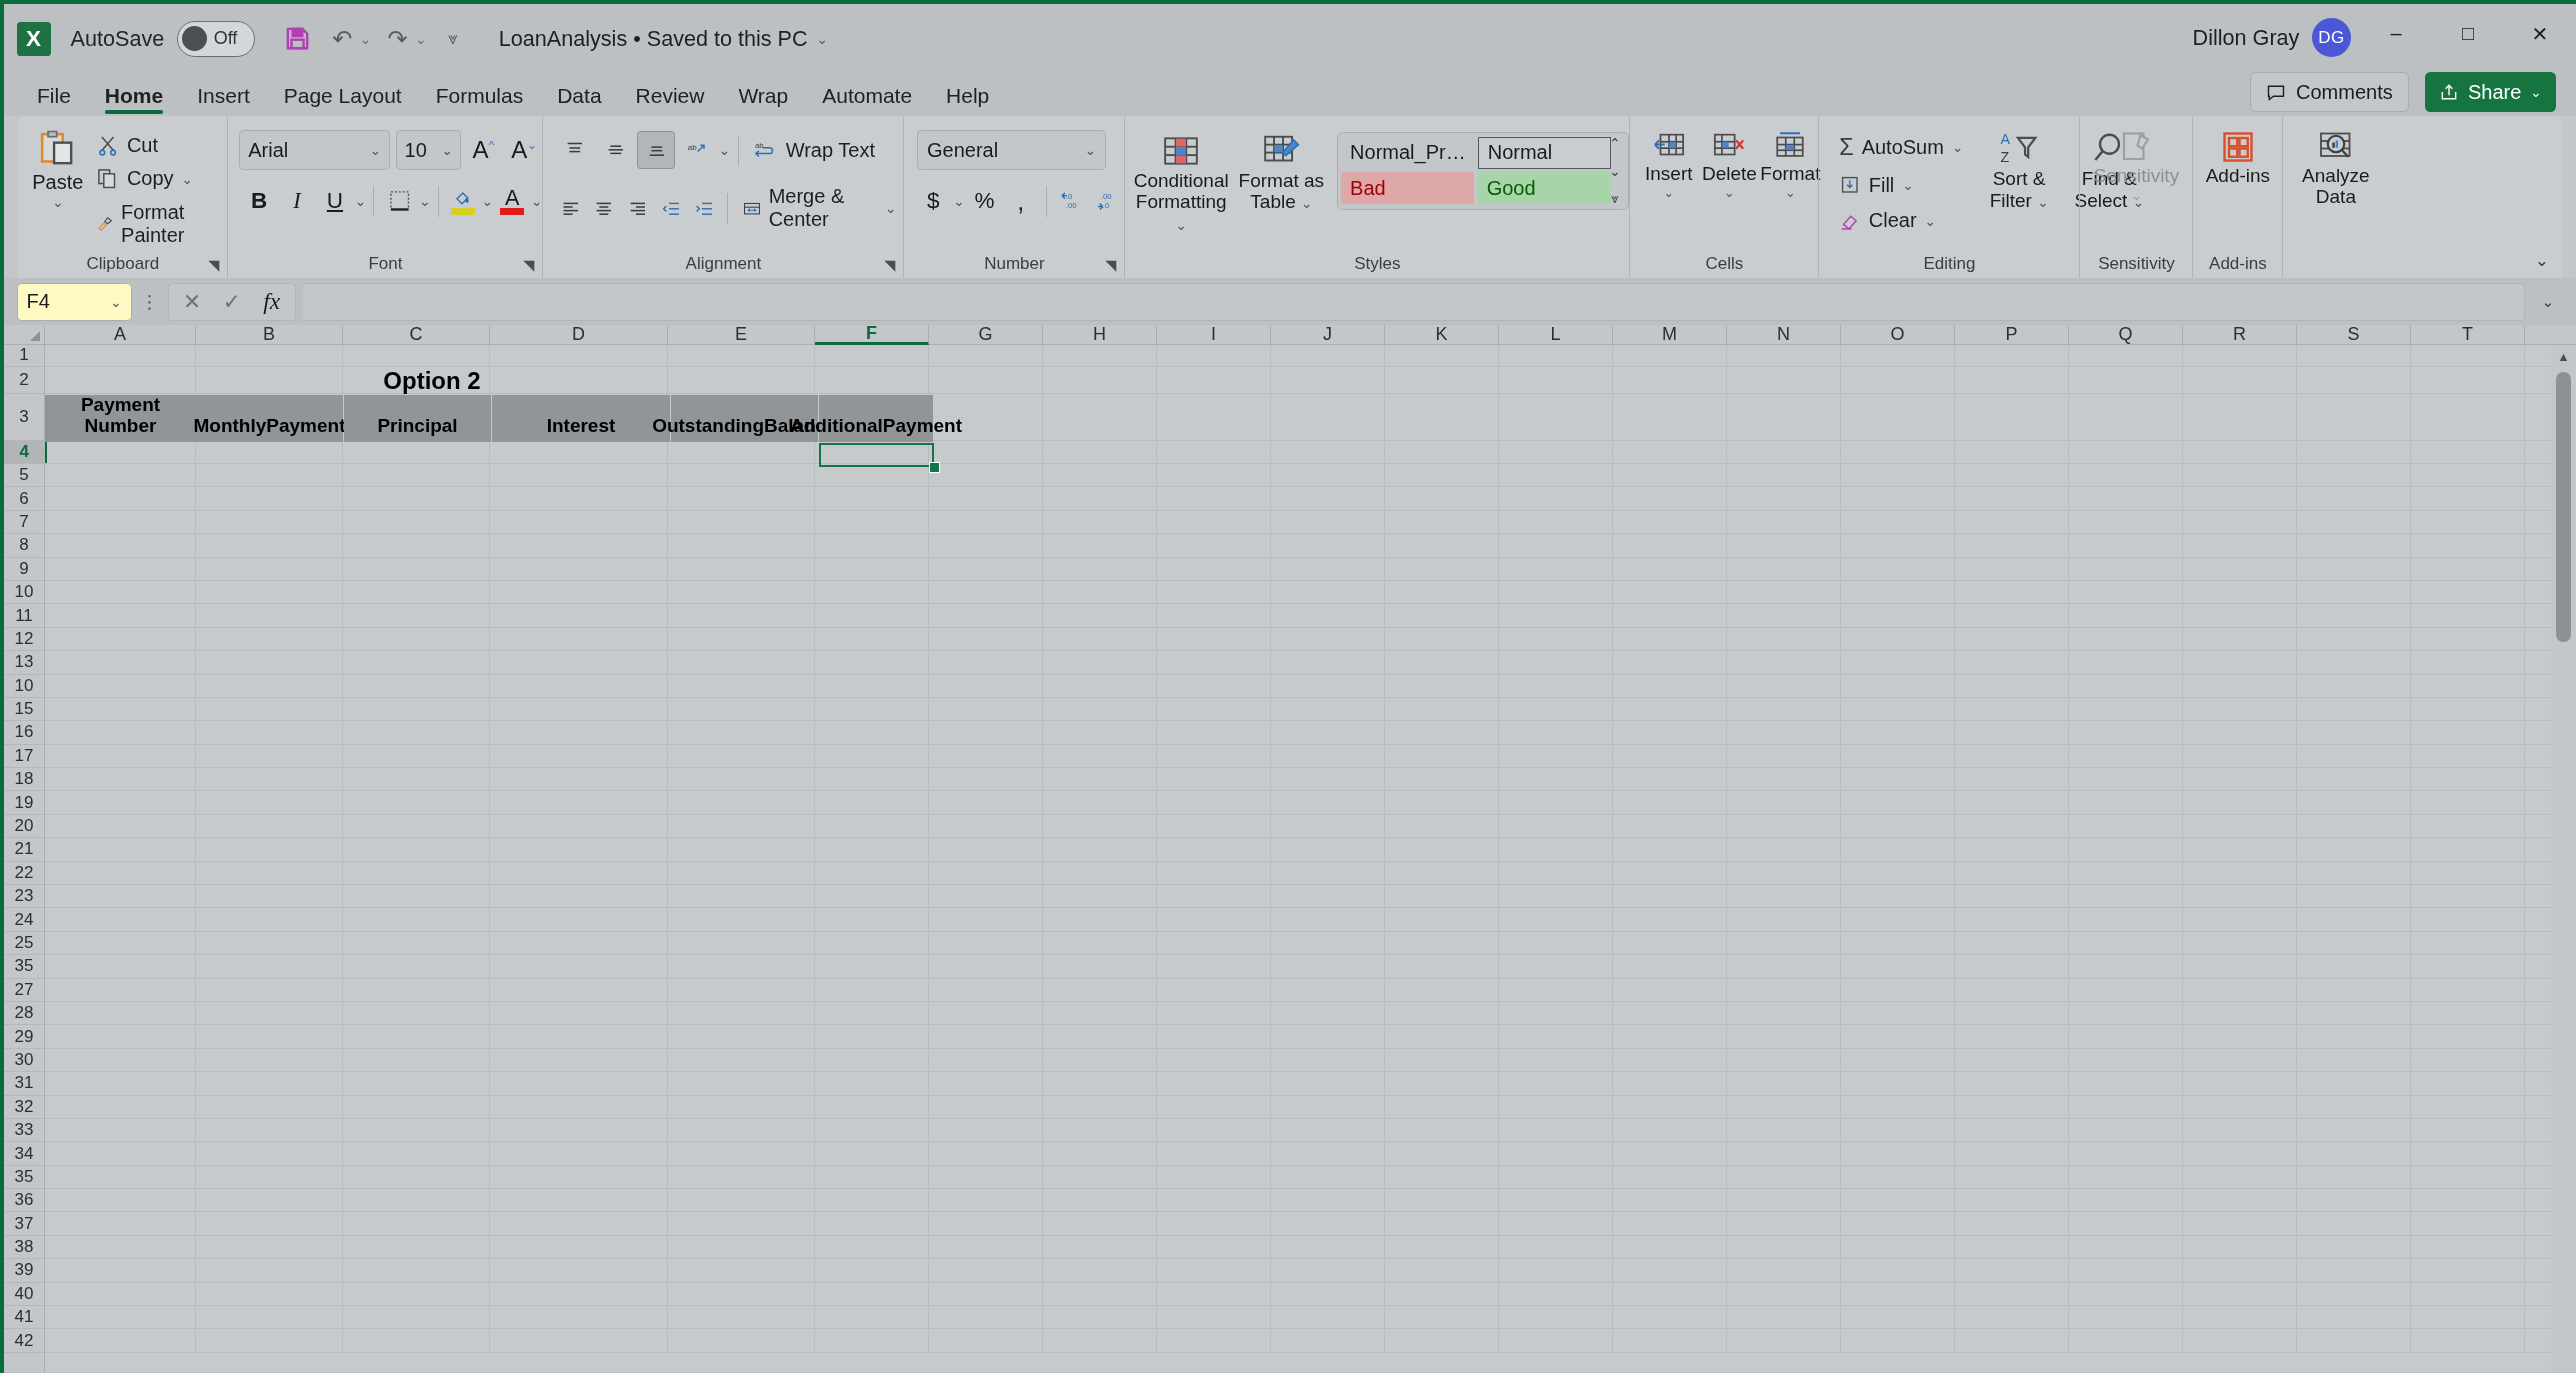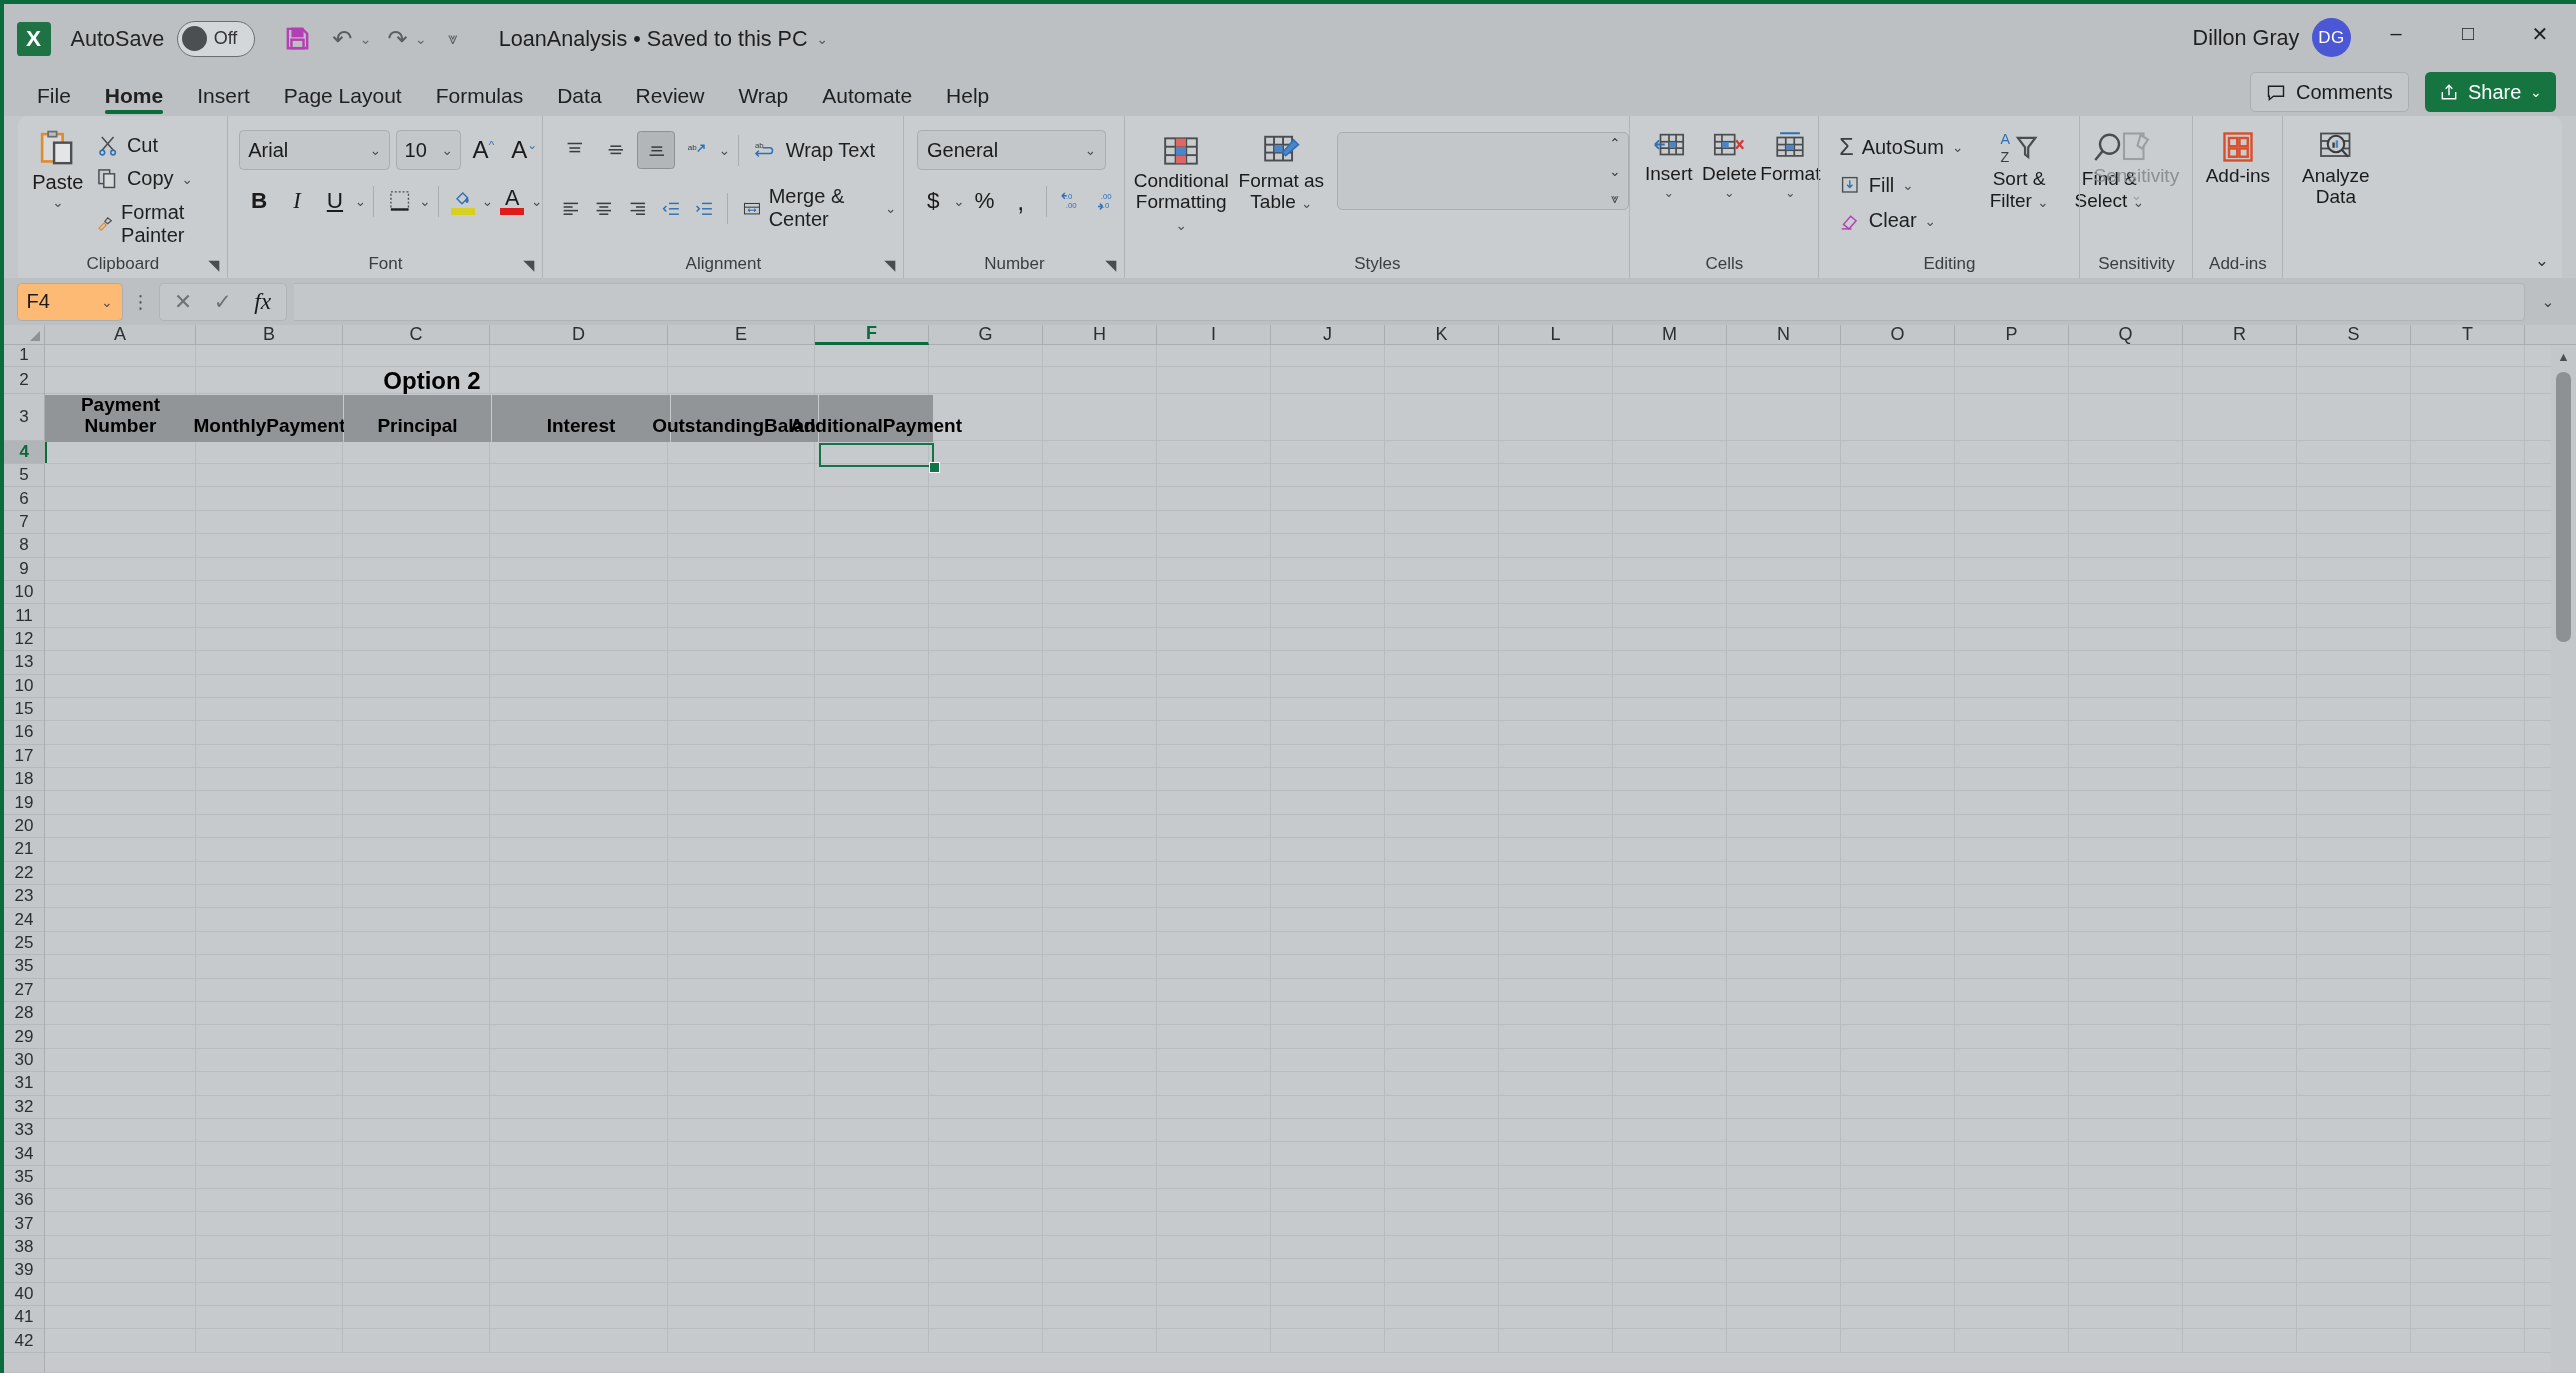--- a/index.html
+++ b/index.html
@@ -166,21 +166,21 @@
 
   
   .g-sens{width:113px;display:flex;flex-direction:column;align-items:center;padding-top:12.6px;color:#8b8f92;font-size:19px;}
   .g-addins{width:90px;display:flex;flex-direction:column;align-items:center;padding-top:12.6px;font-size:19px;}
   .g-analyze{width:106px;display:flex;flex-direction:column;align-items:center;padding-top:12.6px;font-size:19px;line-height:1.12;text-align:center;}
   .collapse-rib{position:absolute;right:12.6px;bottom:7.2px;font-size:17px;color:#3a3d3f;}
 
   
   .fbar{height:47px;display:flex;align-items:center;padding:0 12.6px;gap:7.2px;background:#bcc0c3;}
   .namebox{
-    width:106px;height:38px;background:#fdba74;border:0.9px solid #a9adb0;border-radius:4.5px;
+    width:115px;height:38px;background:#fef9c3;border:0.9px solid #a9adb0;border-radius:4.5px;
     display:flex;align-items:center;justify-content:space-between;padding:0 9px;font-size:20px;
   }
   .fb-dots{width:21.6px;text-align:center;font-size:18px;color:#4a4d4f;}
   .fb-icons{display:flex;align-items:center;gap:1.8px;border:0.9px solid #b0b4b7;border-radius:4.5px;background:#c3c7ca;height:38px;padding:0 4.5px;}
   .fbi{width:38px;height:34px;display:flex;align-items:center;justify-content:center;font-size:21.6px;color:#6f7376;}
   .fbi.fx{color:#1b1b1b;font-style:italic;font-family:"Liberation Serif",serif;font-size:23.4px;}
   .fb-input{
     flex:1;height:38px;background:#c3c7ca;border:0.9px solid #b0b4b7;border-left:none;border-radius:0 4.5px 4.5px 0;
     font-size:20px;padding-left:9px;display:flex;align-items:center;
   }
@@ -533,20 +533,30 @@
               <line x1="2" y1="13" x2="19" y2="13"></line>
               <line x1="7.6" y1="3" x2="7.6" y2="18"></line>
               <line x1="13.3" y1="3" x2="13.3" y2="18"></line>
             <rect x="7.8" y="8.2" width="5.3" height="4.6" fill="#4a86c8" stroke="none"></rect>
             <path d="M13 13l7-8 3 3-8 7z" fill="#4a86c8" stroke="#2f6fb5" stroke-width="1"></path>
           </svg>
           <span>Format as</span>
           <span><span>Table</span> <span class="caret">⌄</span></span>
         </div>
         <div class="gallery">
+          <div style="display:flex;flex-direction:column;gap:3.6px;">
+            <div style="display:flex;gap:3.6px;">
+              <div class="gcell">Normal_Pr…</div>
+              <div class="gcell gsel">Normal</div>
+            </div>
+            <div style="display:flex;gap:3.6px;">
+              <div class="gcell" style="background:#dea8a8;color:#9c0006">Bad</div>
+              <div class="gcell" style="background:#a9d3a9;color:#006100">Good</div>
+            </div>
+          </div>
           <div class="gscroll">
             <span>⌃</span>
             <span>⌄</span>
             <span>⩔</span>
           </div>
         </div>
       </div>
       <div class="glabel">Styles</div>
     </div>
 

